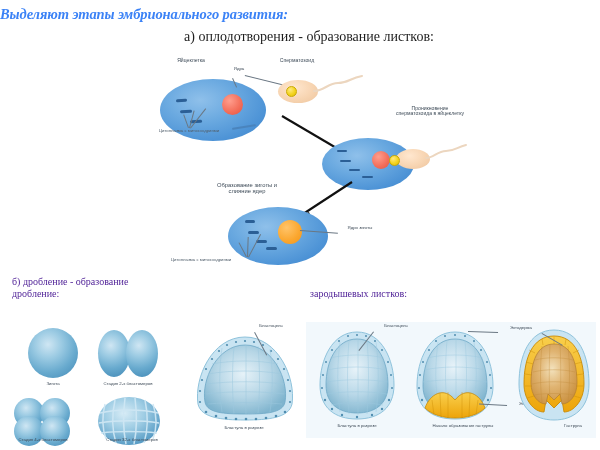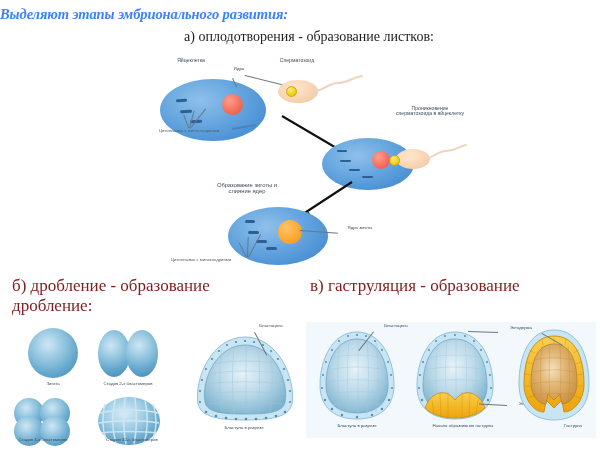--- a/index.html
+++ b/index.html
@@ -31,22 +31,22 @@
   .sub-a {
     position: absolute;
     left: 0; top: 29px; width: 600px;
     text-align: center;
     font-size: 14px;
     color: #1d1d1d;
     padding-left: 18px;
   }
   .sec-head {
     position: absolute;
-    font-size: 17px;
-    color: #7f1d1d;
+    font-size: 10px;
+    color: #4c1d95;
     line-height: 1.18;
   }
   #head-b { left: 12px; top: 276px; width: 270px; }
   #head-v { left: 310px; top: 276px; width: 280px; }
 
   
   .lbl {
     position: absolute;
     font-family: "Liberation Sans", "DejaVu Sans", sans-serif;
     color: #3d4a57;
@@ -119,21 +119,22 @@
 
   <div class="main-title">Выделяют этапы эмбрионального развития:</div>
   <div class="sub-a">а) оплодотворения - образование листков:</div>
 
   <div class="sec-head" id="head-b">
     <span>б) дробление - образование</span><br>
     <span>дробление:</span>
   </div>
 
   <div class="sec-head" id="head-v">
-    <span>в) гаструляция - образование</span><br>
+    <br>
+    <span>зародышевых листков:</span>
   </div>
 
   <div id="panel-a">
 
     <div class="lbl sm" style="left:158px; top:8px; width:66px;">Яйцеклетка</div>
     <div class="lbl xs" style="left:226px; top:17px; width:26px;">Ядра</div>
     <div class="lbl sm" style="left:258px; top:8px; width:78px;">Сперматозоид</div>
 
     <div class="egg" style="left:160px; top:29px; width:106px; height:62px;"></div>
     <div class="nucleus-red" style="left:222px; top:44px; width:21px; height:21px;"></div>

